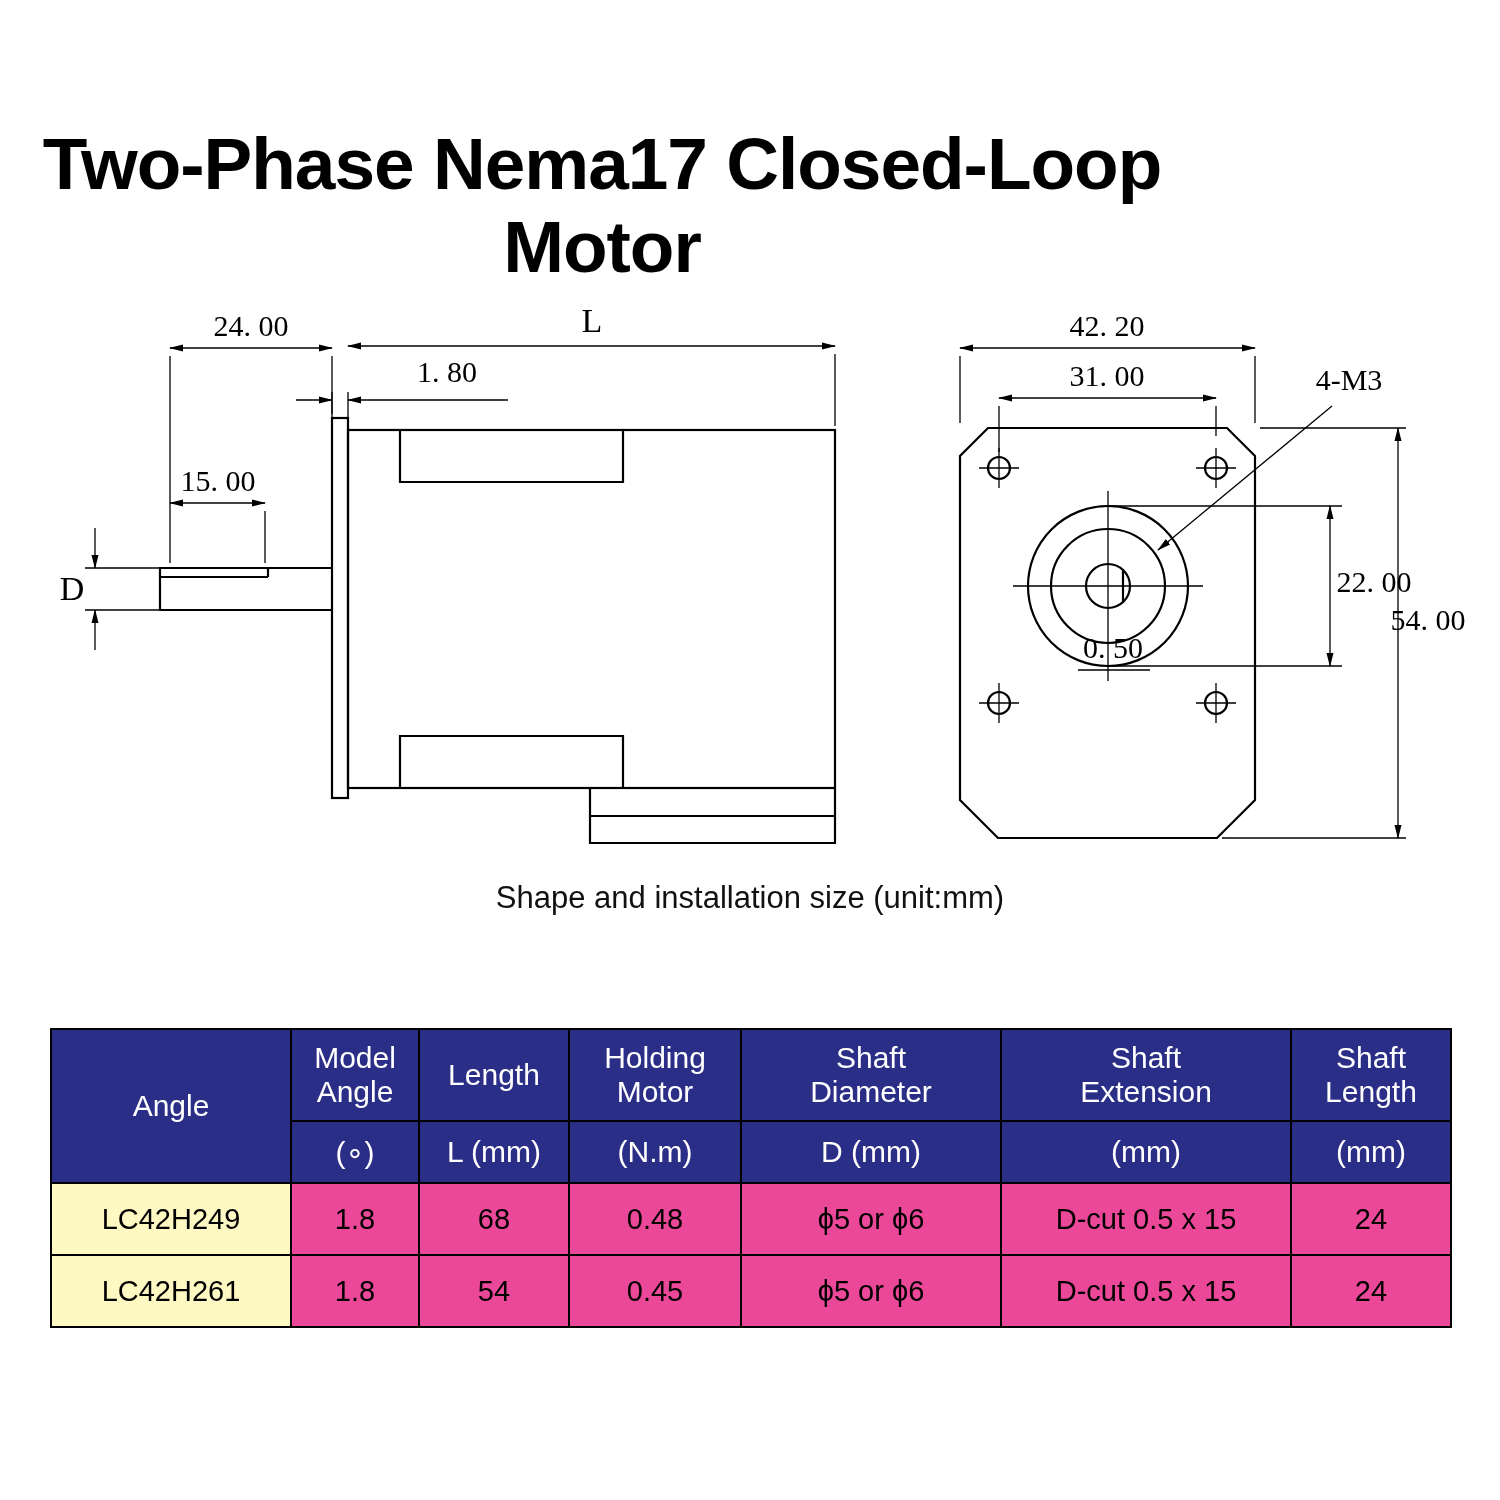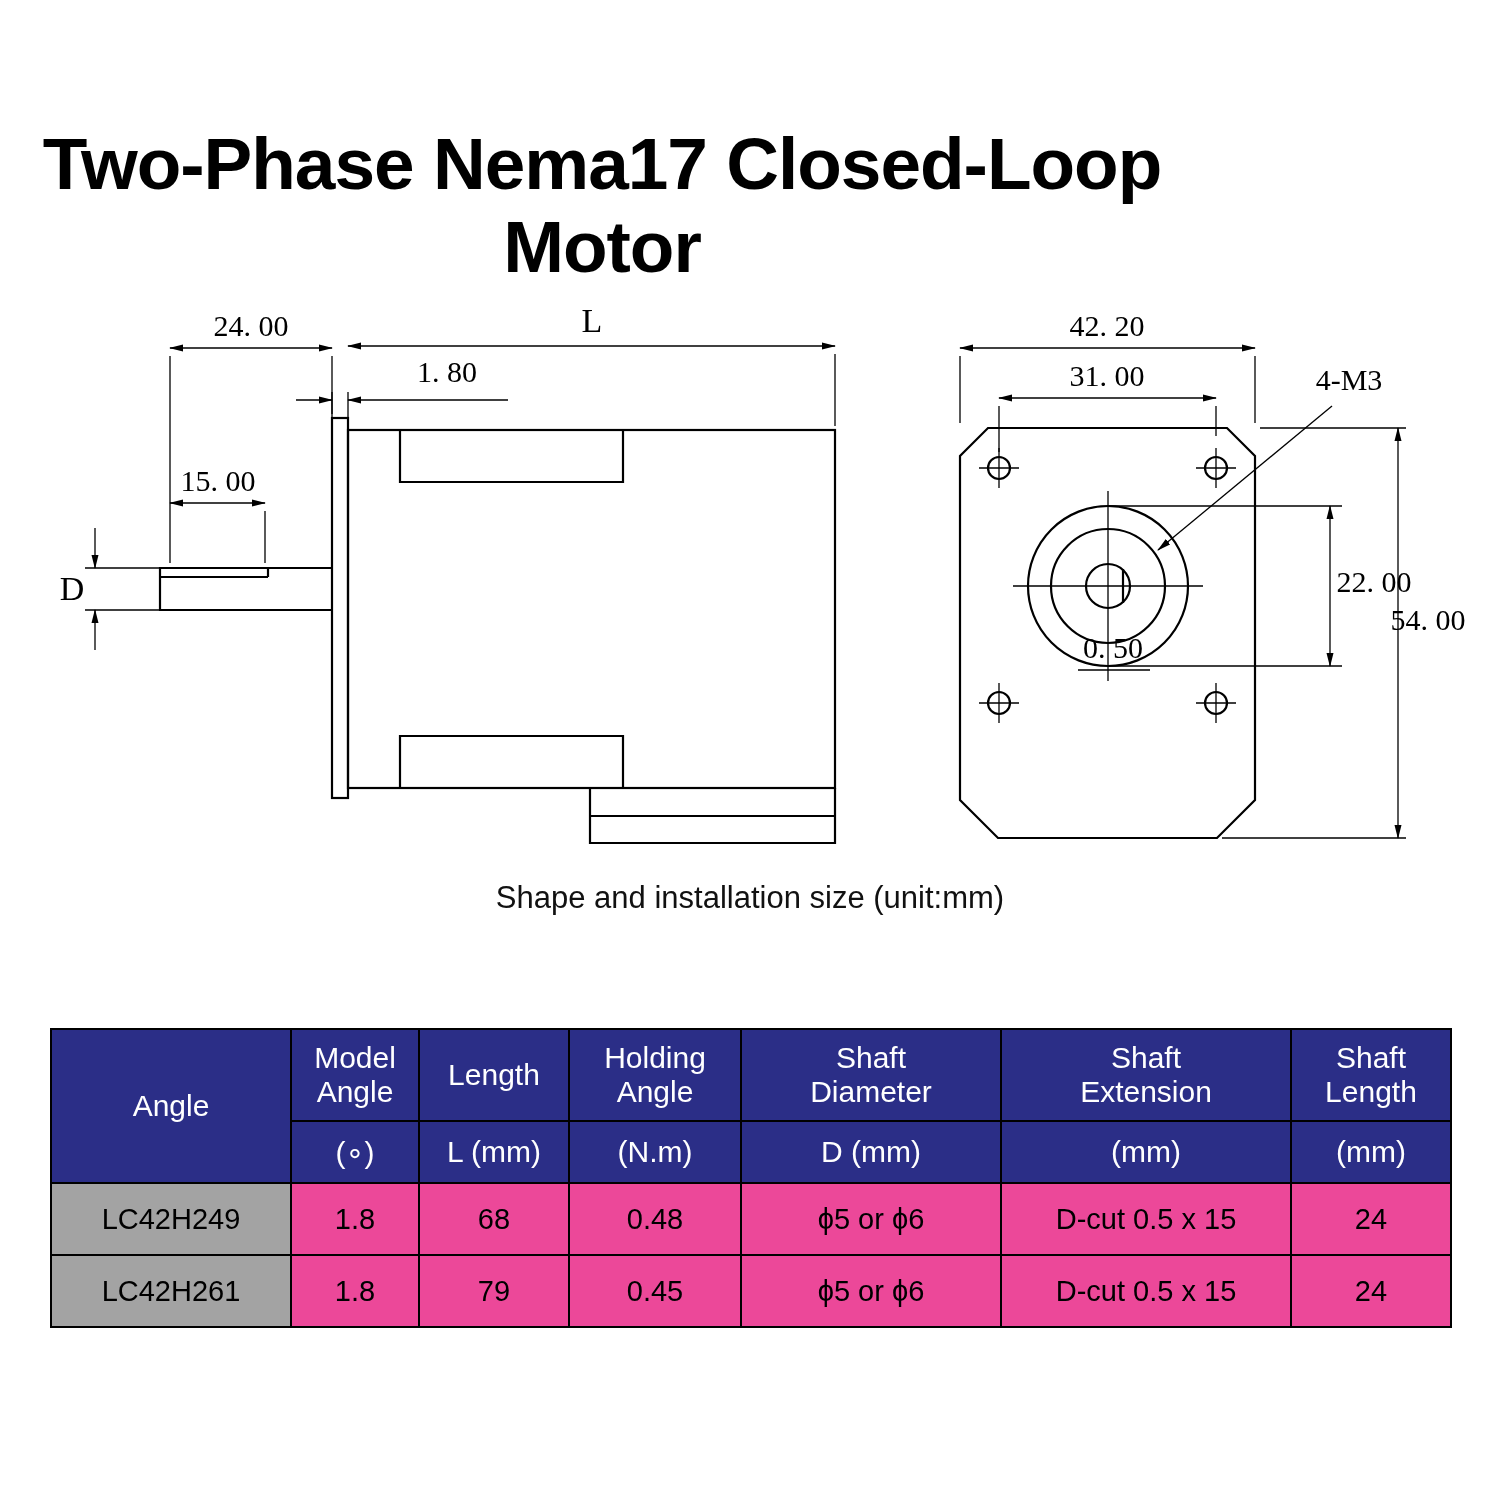--- a/index.html
+++ b/index.html
@@ -33,21 +33,21 @@
   table.spec th,table.spec td{
     border:2px solid #000;text-align:center;vertical-align:middle;padding:0 6px;
   }
   table.spec th{
     background:#2B2E87;color:#ffffff;font-weight:normal;font-size:30px;
   }
   th.lbl{white-space:pre-line;line-height:1.15;}
   tr.hrow1{height:92px;}
   tr.hrow2{height:62px;}
   tr.drow{height:72px;}
-  td.modelcell{background:#a3a3a3;}
+  td.modelcell{background:#fef9c3;}
   td{background:#ec4899;}
 </style>
 </head>
 <body>
 
 <div class="title">Two-Phase Nema17 Closed-Loop Motor</div>
 
 <svg class="drawing" width="1500" height="600" viewBox="0 0 1500 600">
   <defs>
     <marker id="arr" markerWidth="14" markerHeight="8" refX="13" refY="4" orient="auto-start-reverse" markerUnits="userSpaceOnUse">
@@ -155,21 +155,21 @@
       <col style="width:290px">
     <col style="width:160px">
   </colgroup>
   <thead>
     <tr class="hrow1">
       <th rowspan="2">Angle</th>
       <th class="lbl">Model
 Angle</th>
       <th class="lbl">Length</th>
       <th class="lbl">Holding
-Angle</th>
+Motor</th>
       <th class="lbl">Shaft
 Diameter</th>
       <th class="lbl">Shaft
 Extension</th>
       <th class="lbl">Shaft
 Length</th>
     </tr>
     <tr class="hrow2">
       <th>(∘)</th>
       <th>L (mm)</th>
@@ -185,20 +185,20 @@
       <td>1.8</td>
       <td>68</td>
       <td>0.48</td>
       <td>ϕ5 or ϕ6</td>
       <td>D-cut 0.5 x 15</td>
       <td>24</td>
     </tr>
     <tr class="drow">
       <td class="modelcell">LC42H261</td>
       <td>1.8</td>
-      <td>79</td>
+      <td>54</td>
       <td>0.45</td>
       <td>ϕ5 or ϕ6</td>
       <td>D-cut 0.5 x 15</td>
       <td>24</td>
     </tr>
   </tbody>
 </table>
 
 </body></html>

